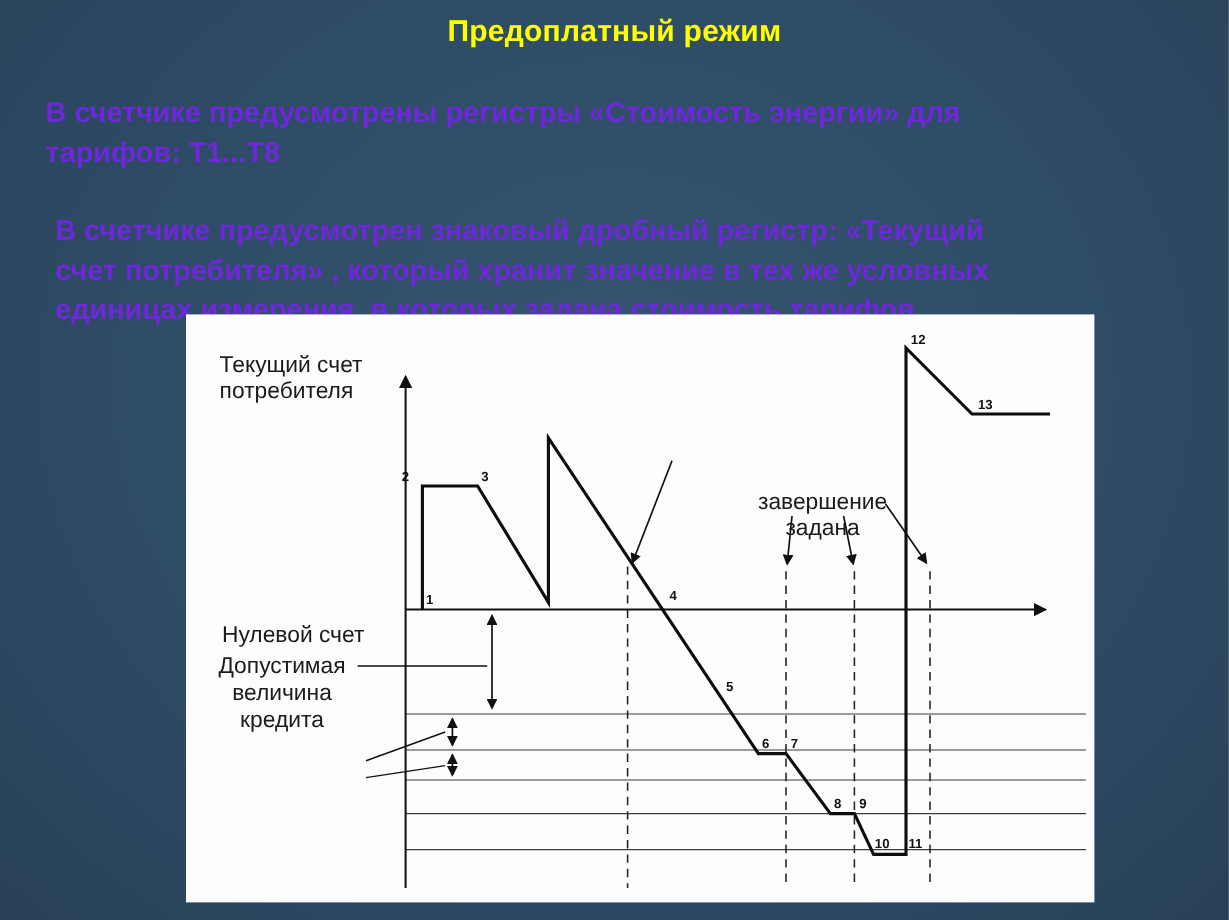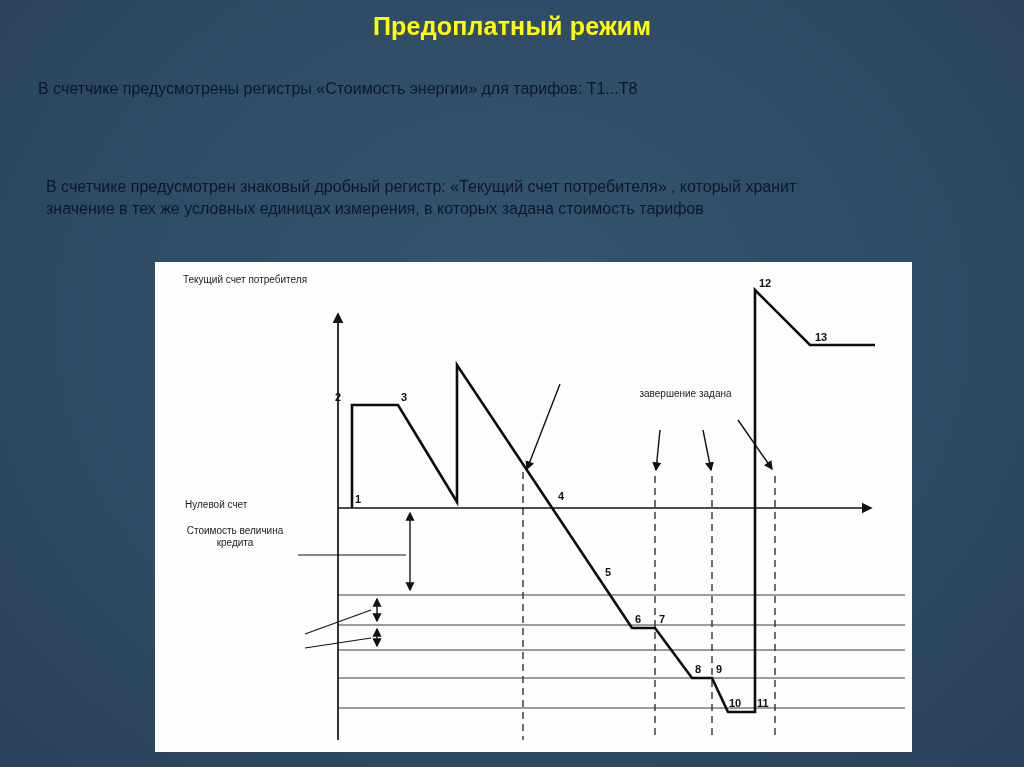--- a/index.html
+++ b/index.html
@@ -7,33 +7,33 @@
     width:1024px; height:767px; overflow:hidden; position:relative;
     background: radial-gradient(ellipse at 50% 42%, #36546f 0%, #2f4c66 55%, #284158 100%);
     font-family:"Liberation Sans", sans-serif;
   }
   .title {
     position:absolute; top:12px; left:0; width:100%;
     text-align:center; color:#ffff00; font-size:25px; font-weight:bold;
     letter-spacing:.2px;
   }
   .para {
-    position:absolute; color:#0f172a; font-size:16px; line-height:1.38;
+    position:absolute; color:#6d28d9; font-size:24px; line-height:1.38;font-weight:bold;
   }
   .p1 { left:38px; top:78px;  width:800px; }
   .p2 { left:46px; top:156px; width:800px;margin-top:20px; }
 
   .diagram {
     position:absolute; left:155px; top:262px; width:757px; height:490px;
     background:#fdfdfd;
   }
   .diagram svg { position:absolute; left:0; top:0; }
 
   .dlabel {
-    position:absolute; color:#1b1b1b; font-size:10px; line-height:1.18;
+    position:absolute; color:#1b1b1b; font-size:19px; line-height:1.18;margin-top:20px;
   }
   .lab-yaxis  { left:28px;  top:12px;  width:125px; text-align:left; }
   .lab-zero   { left:30px;  top:237px; width:150px; }
   .lab-credit { left:12px;  top:263px; width:136px; text-align:center; }
   .lab-daily  { left:6px;   top:345px; width:146px; text-align:center; }
   .lab-month  { left:352px; top:82px;  width:135px; text-align:center; }
   .lab-day    { left:468px; top:126px; width:125px; text-align:center; }
 
   .pt-num { font:bold 11px "Liberation Sans", sans-serif; fill:#111; }
 </style>
@@ -107,17 +107,17 @@
         <text class="pt-num" x="561" y="411">9</text>
         <text class="pt-num" x="574" y="445">10</text>
         <text class="pt-num" x="602" y="445">11</text>
         <text class="pt-num" x="604" y="25">12</text>
         <text class="pt-num" x="660" y="79">13</text>
       </g>
     </svg>
 
     <div class="dlabel lab-yaxis">Текущий счет потребителя</div>
     <div class="dlabel lab-zero">Нулевой счет</div>
-    <div class="dlabel lab-credit">Стоимость величина кредита</div>
+    <div class="dlabel lab-credit">Допустимая величина кредита</div>
     <div class="dlabel lab-day">завершение задана</div>
 
   </div>
 </div>
 
 </body></html>

